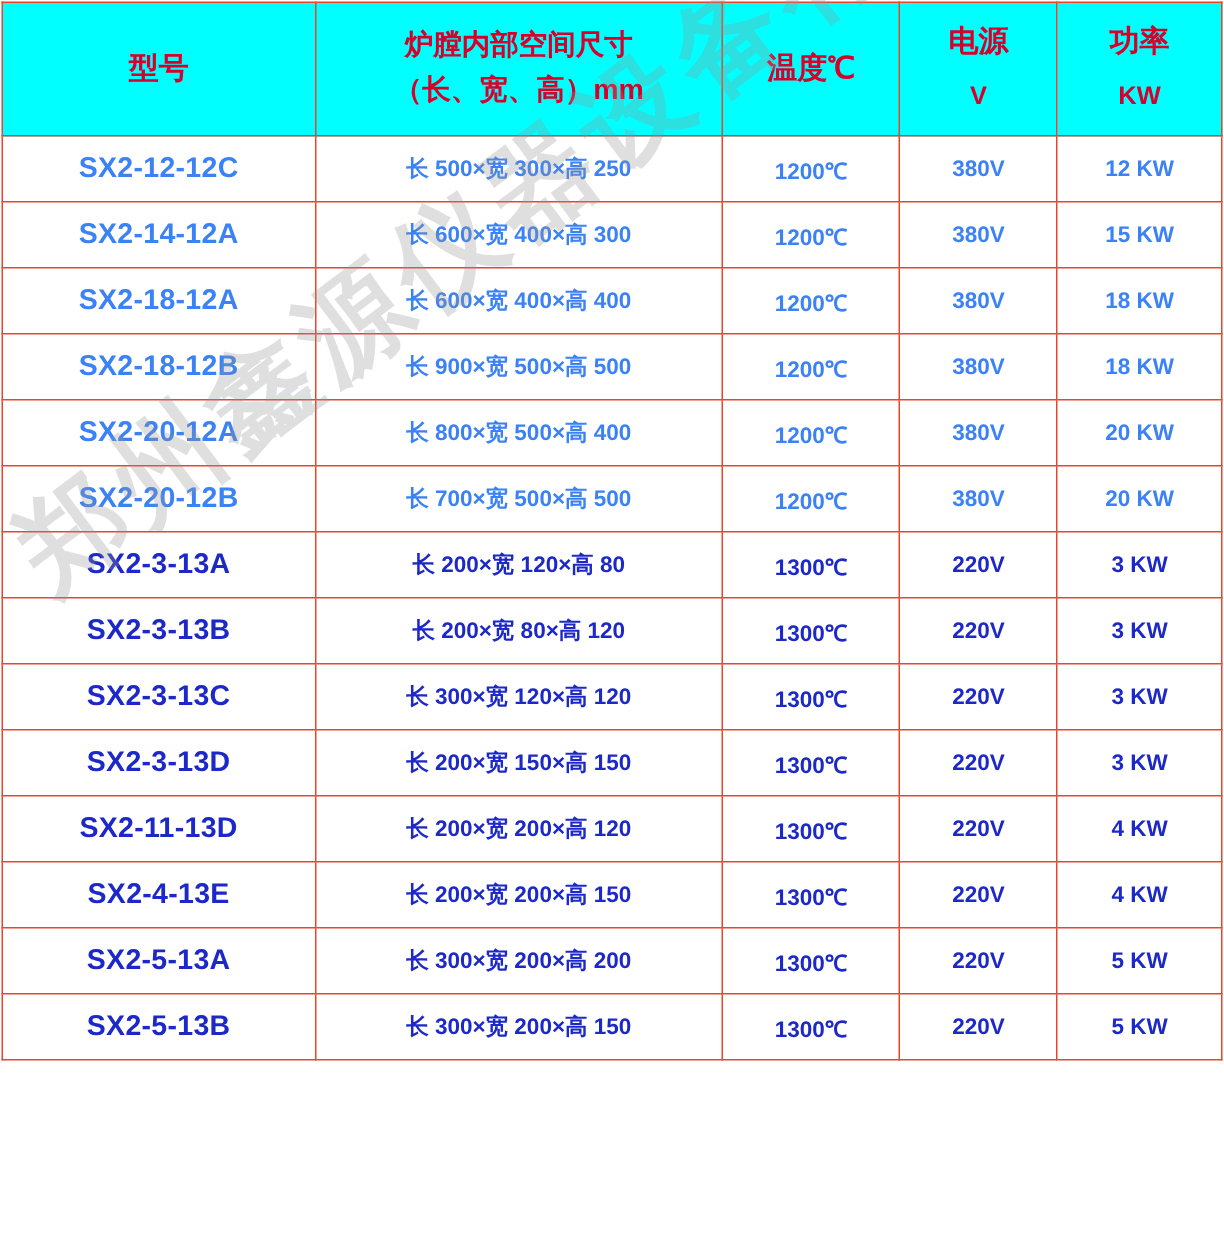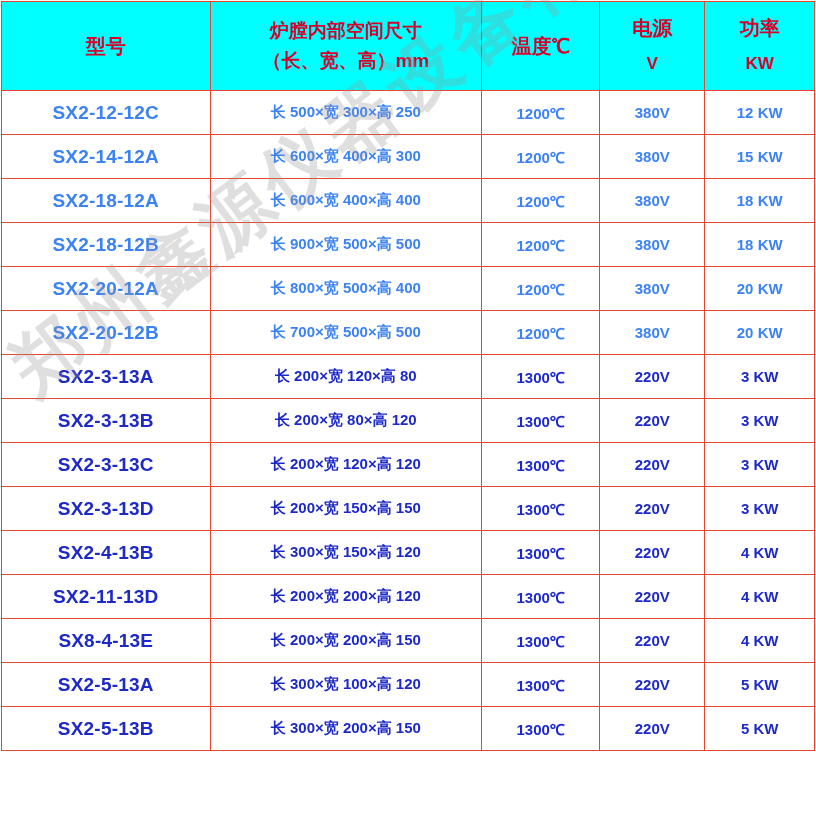--- a/index.html
+++ b/index.html
@@ -178,56 +178,49 @@
       </tr>
       <tr>
         <td class="model blue">SX2-3-13B</td>
         <td class="dim blue">长 200×宽 80×高 120</td>
         <td class="temp blue">1300℃</td>
         <td class="power blue">220V</td>
         <td class="watt blue">3 KW</td>
       </tr>
       <tr>
         <td class="model blue">SX2-3-13C</td>
-        <td class="dim blue">长 200×宽 120×高 120</td>
+        <td class="dim blue">长 300×宽 120×高 120</td>
         <td class="temp blue">1300℃</td>
         <td class="power blue">220V</td>
         <td class="watt blue">3 KW</td>
       </tr>
       <tr>
         <td class="model blue">SX2-3-13D</td>
         <td class="dim blue">长 200×宽 150×高 150</td>
         <td class="temp blue">1300℃</td>
         <td class="power blue">220V</td>
         <td class="watt blue">3 KW</td>
       </tr>
       <tr>
-        <td class="model blue">SX2-4-13B</td>
-        <td class="dim blue">长 300×宽 150×高 120</td>
-        <td class="temp blue">1300℃</td>
-        <td class="power blue">220V</td>
-        <td class="watt blue">4 KW</td>
-      </tr>
-      <tr>
         <td class="model blue">SX2-11-13D</td>
         <td class="dim blue">长 200×宽 200×高 120</td>
         <td class="temp blue">1300℃</td>
         <td class="power blue">220V</td>
         <td class="watt blue">4 KW</td>
       </tr>
       <tr>
-        <td class="model blue">SX8-4-13E</td>
+        <td class="model blue">SX2-4-13E</td>
         <td class="dim blue">长 200×宽 200×高 150</td>
         <td class="temp blue">1300℃</td>
         <td class="power blue">220V</td>
         <td class="watt blue">4 KW</td>
       </tr>
       <tr>
         <td class="model blue">SX2-5-13A</td>
-        <td class="dim blue">长 300×宽 100×高 120</td>
+        <td class="dim blue">长 300×宽 200×高 200</td>
         <td class="temp blue">1300℃</td>
         <td class="power blue">220V</td>
         <td class="watt blue">5 KW</td>
       </tr>
       <tr>
         <td class="model blue">SX2-5-13B</td>
         <td class="dim blue">长 300×宽 200×高 150</td>
         <td class="temp blue">1300℃</td>
         <td class="power blue">220V</td>
         <td class="watt blue">5 KW</td>

